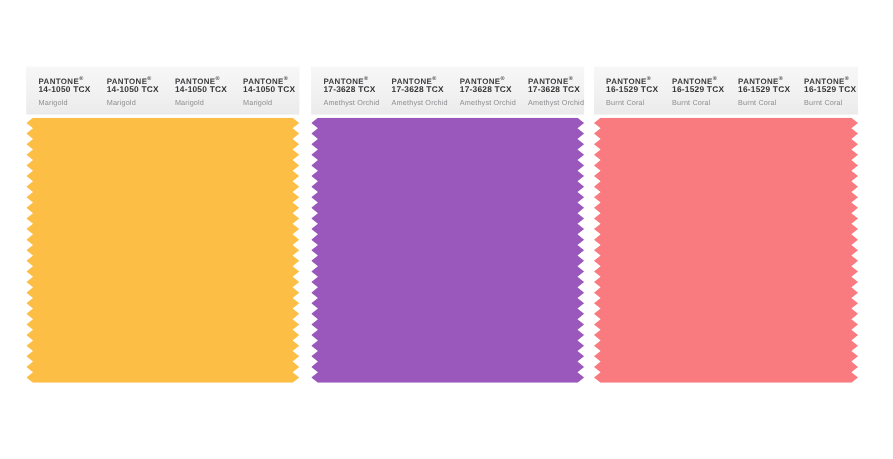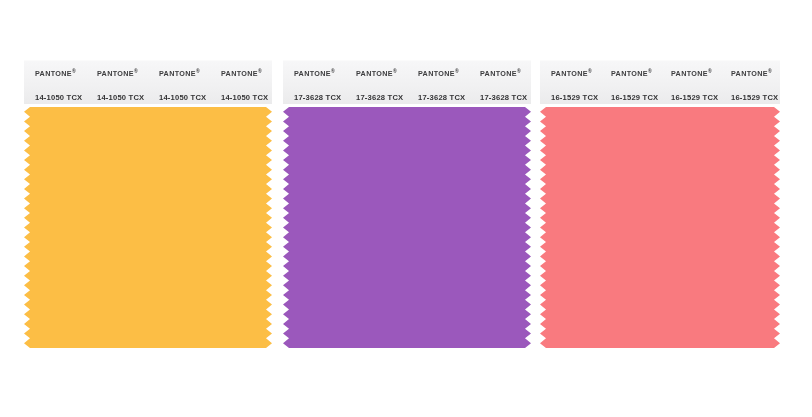--- a/index.html
+++ b/index.html
@@ -65,21 +65,21 @@
   .lbl-brand sup {
     font-size: 5px;
     vertical-align: super;
     line-height: 0;
   }
   .lbl-code {
     font-size: 7.6px;
     font-weight: bold;
     letter-spacing: 0.2px;
     color: #343436;
-    margin-top: 16px;
+    margin-top: 0;
     white-space: nowrap;
   }
   .lbl-name {
     font-size: 6.6px;
     font-weight: normal;
     letter-spacing: 0.15px;
     color: #8e8e91;
     margin-top: 4px;
     white-space: nowrap;
   }

